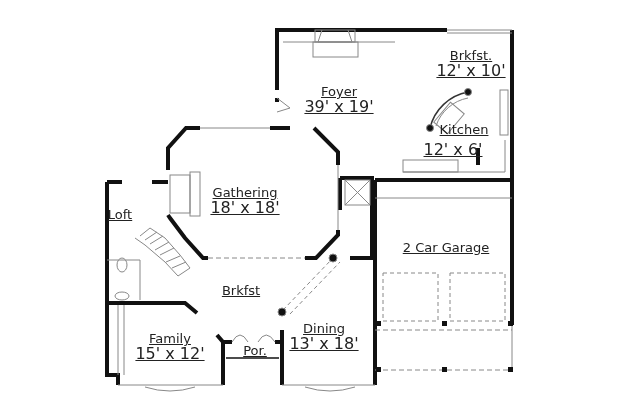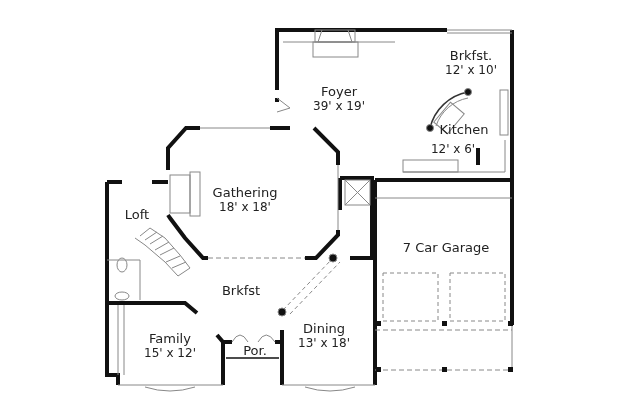--- a/index.html
+++ b/index.html
@@ -1,19 +1,19 @@
 <!DOCTYPE html>
 <html><head>
 <meta charset="utf-8">
 <style>
   html,body{margin:0;padding:0;background:#fff;}
   body{width:620px;height:415px;overflow:hidden;position:relative;font-family:"DejaVu Sans","Liberation Sans",sans-serif;}
   svg{position:absolute;left:0;top:0;}
-  .lbl{position:absolute;text-align:center;color:#222;font-size:13px;line-height:15px;white-space:nowrap;transform:translateX(-50%);}
-  .lbl .dim{font-size:12px;display:block;}
+  .lbl{position:absolute;text-align:center;color:#222;font-size:13px;line-height:15px;white-space:nowrap;transform:translateX(-50%);text-decoration:underline;}
+  .lbl .dim{font-size:16px;display:block;}
 </style>
 </head>
 <body>
 
 <svg width="620" height="415" viewBox="0 0 620 415">
   <g fill="none" stroke="#111" stroke-width="4">
 
     <polyline points="277,30 447,30"></polyline>
     <polyline points="512,30 512,180"></polyline>
     <polyline points="277,28 277,90"></polyline>
@@ -140,25 +140,25 @@
 <div class="lbl" style="left:464px;top:122px">
   <span>Kitchen</span>
 </div>
 <div class="lbl" style="left:453px;top:142px">
   <span class="dim">12' x 6'</span>
 </div>
 <div class="lbl" style="left:245px;top:185px">
   <span>Gathering</span>
   <span class="dim">18' x 18'</span>
 </div>
-<div class="lbl" style="left:137px;top:207px">
+<div class="lbl" style="left:120px;top:207px">
   <span>Loft</span>
 </div>
 <div class="lbl" style="left:446px;top:240px">
-  <span>7 Car Garage</span>
+  <span>2 Car Garage</span>
 </div>
 <div class="lbl" style="left:241px;top:283px">
   <span>Brkfst</span>
 </div>
 <div class="lbl" style="left:170px;top:331px">
   <span>Family</span>
   <span class="dim">15' x 12'</span>
 </div>
 <div class="lbl" style="left:255px;top:343px">
   <span>Por.</span>

